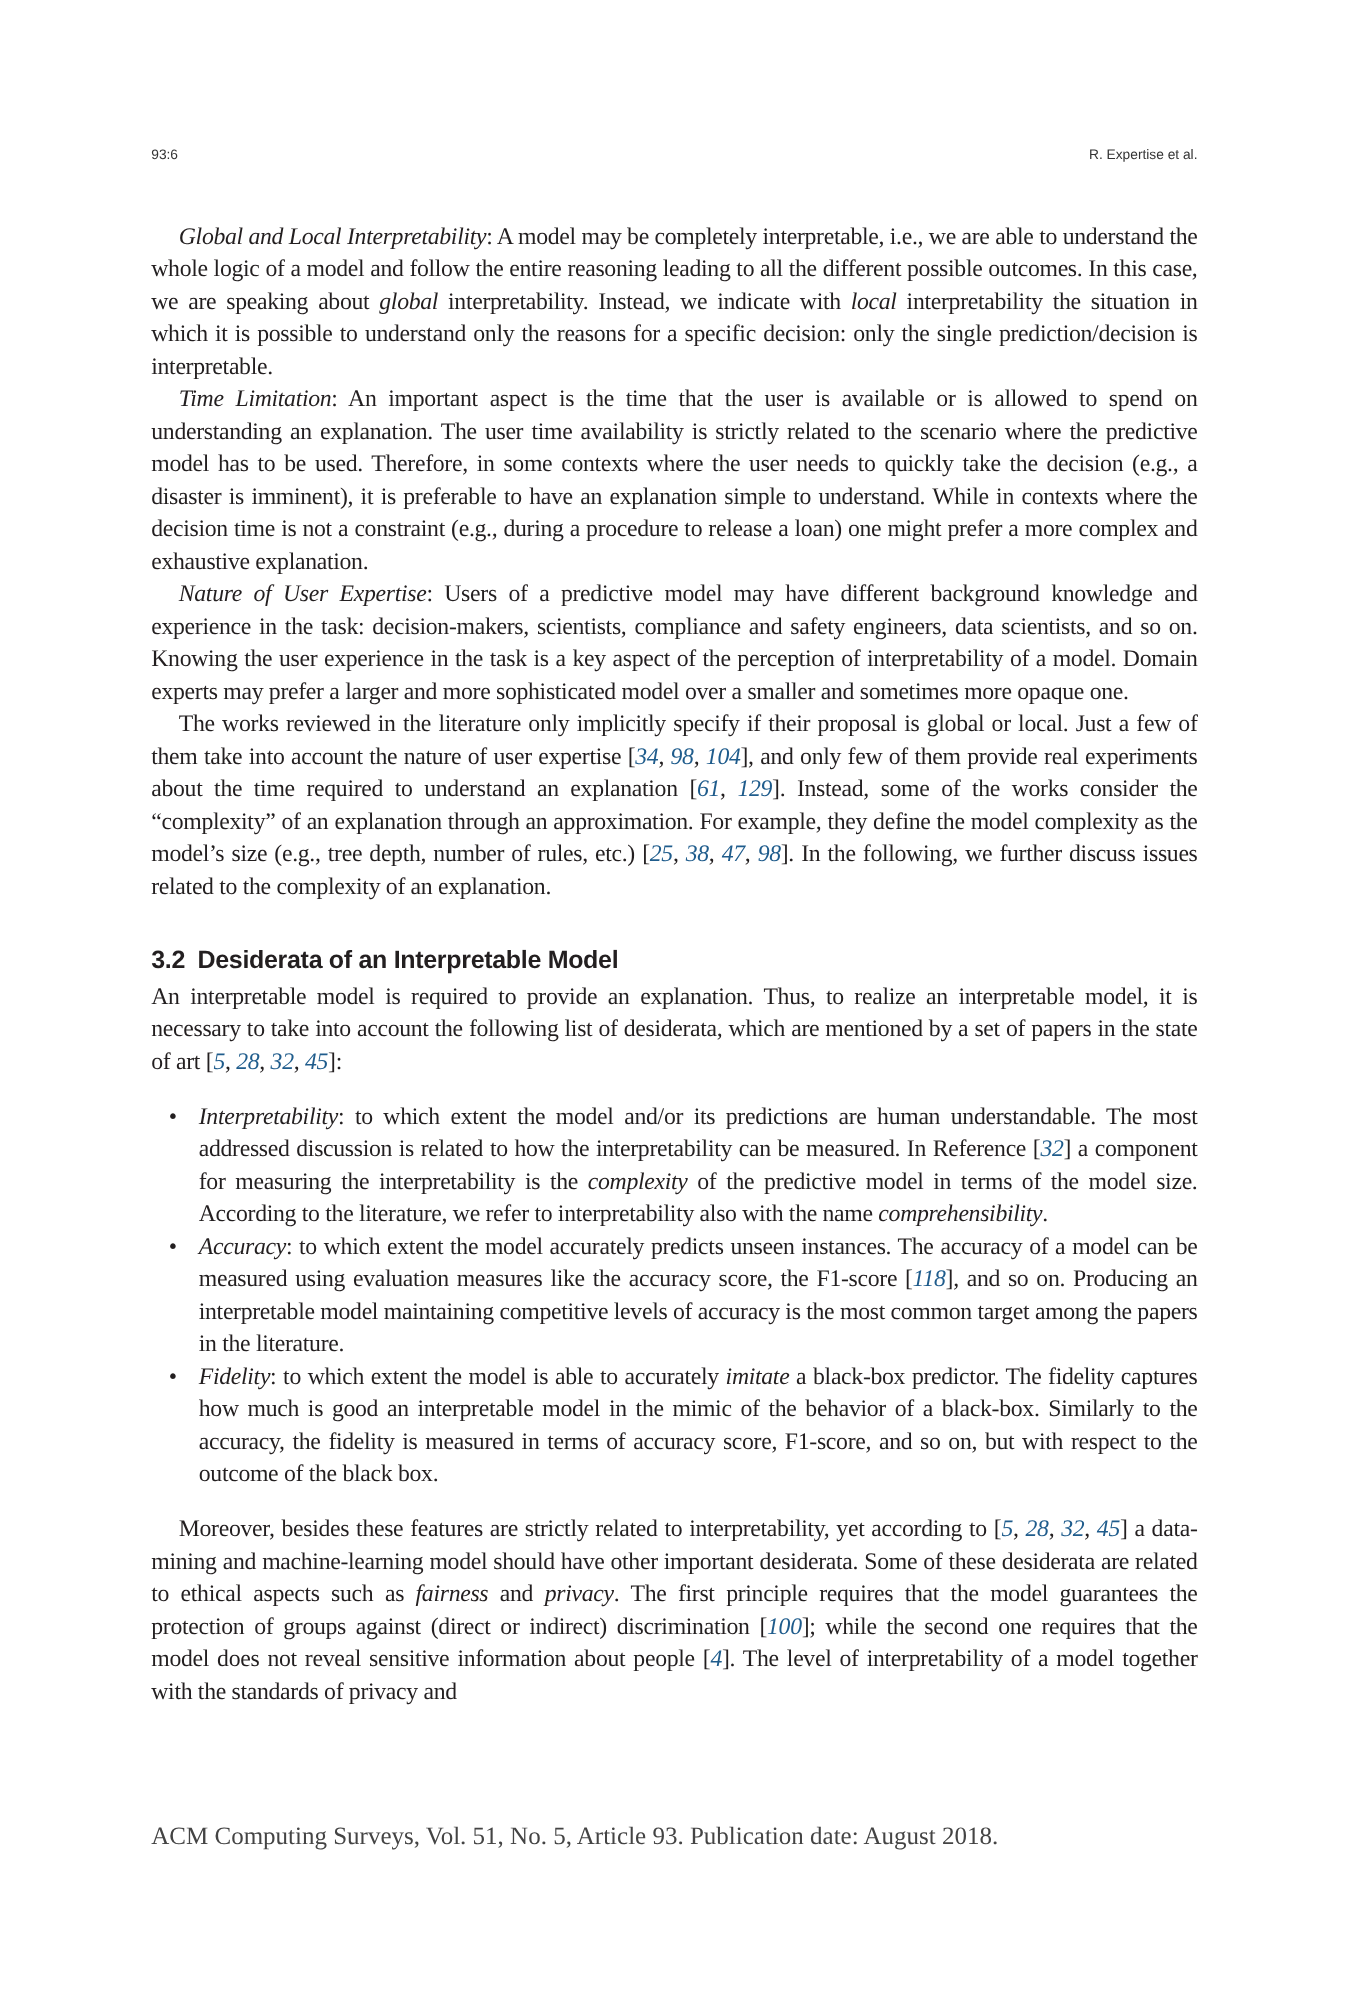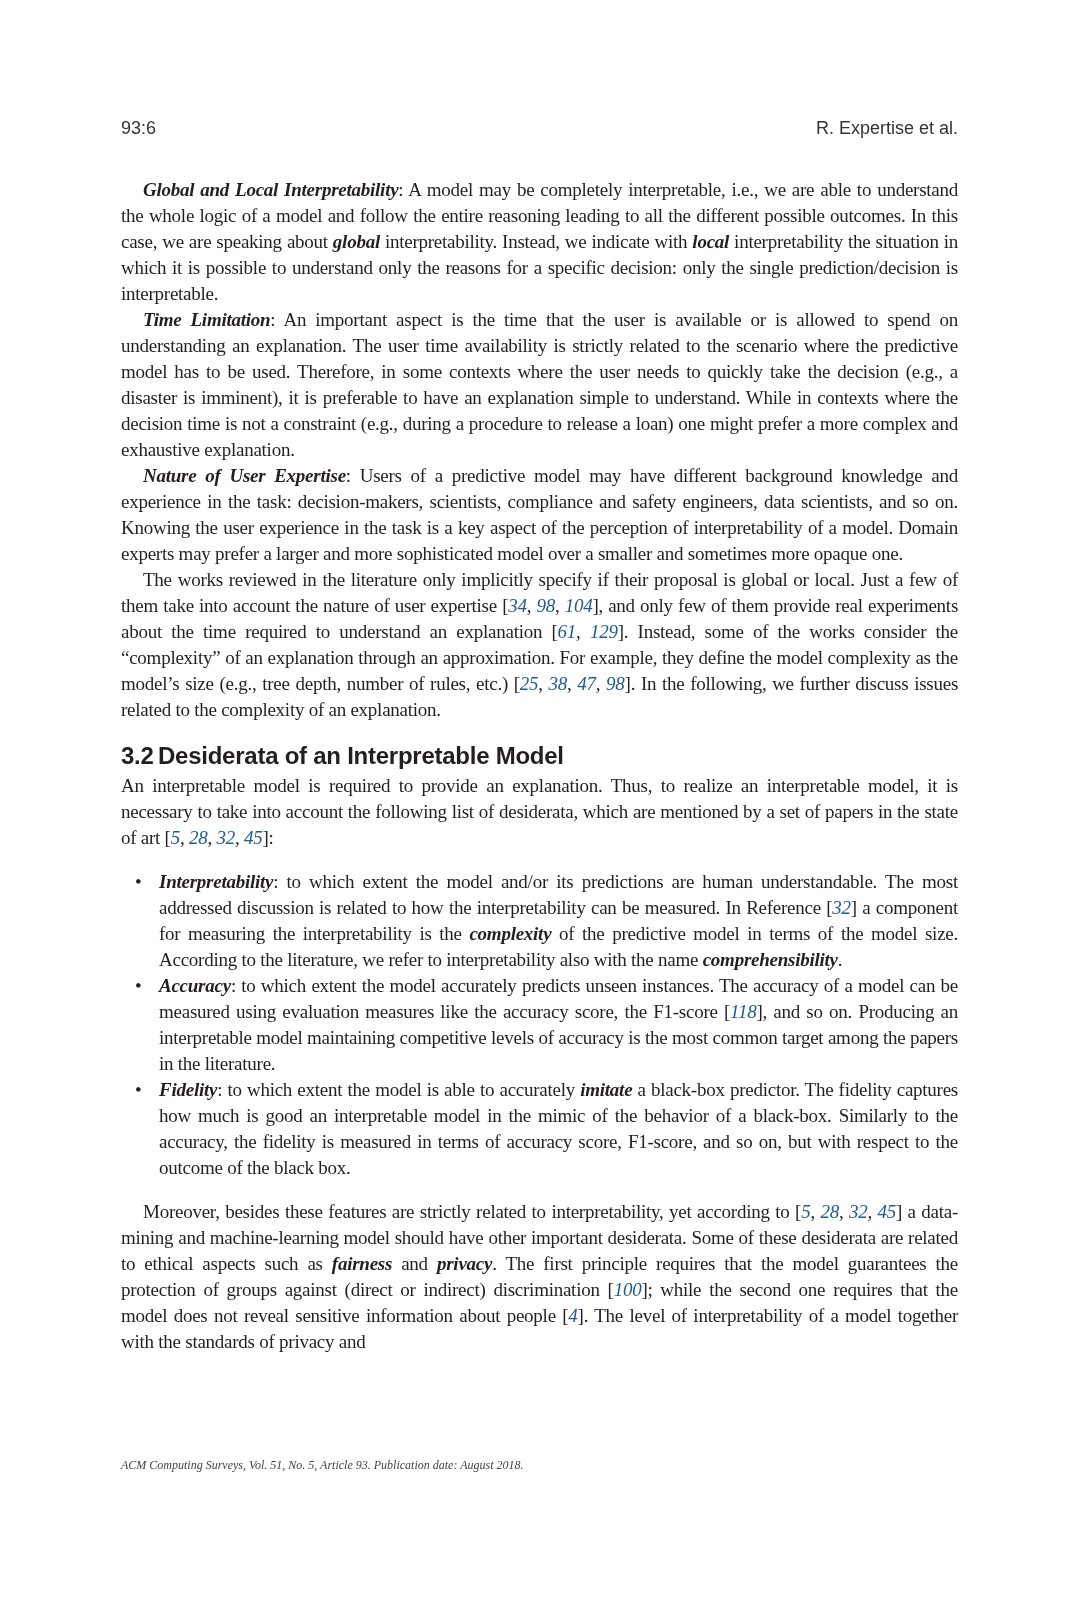--- a/index.html
+++ b/index.html
@@ -5,43 +5,43 @@
     html, body { margin: 0; padding: 0; background: #ffffff; }
     body {
       width: 1080px; height: 1600px; position: relative; overflow: hidden;
       font-family: "Liberation Serif", "DejaVu Serif", serif;
       color: #231f20;
     }
     .page { position: absolute; left: 121px; top: 118px; width: 837px; }
     .running-head {
       display: flex; justify-content: space-between; align-items: baseline;
       font-family: "Liberation Sans", "DejaVu Sans", sans-serif;
-      font-size: 18px; color: #333; height: 24px;
+      font-size: 11px; color: #333; height: 24px;
     }
     .body-text {
       margin-top: 35px;
       font-size: 19px; line-height: 26px; text-align: justify;
       letter-spacing: -0.25px;
     }
     .body-text p { margin: 0; text-indent: 0; }
-    em { font-style: italic; font-weight: bold; }
+    em { font-style: italic; }
     .cite { color: #1f5c8c; font-style: italic; }
     .section-heading {
-      margin-top: 20px; margin-bottom: 4px;
+      margin-top: 32px; margin-bottom: 4px;
       font-family: "Liberation Sans", "DejaVu Sans", sans-serif;
-      font-weight: bold; font-size: 24px; line-height: 26px; color: #231f20;
+      font-weight: bold; font-size: 20px; line-height: 26px; color: #231f20;
     }
     .section-heading .num { display: inline-block; width: 37px; }
     ul.desiderata { list-style: none; margin: 18px 0 18px 0; padding: 0 0 0 38px; }
     ul.desiderata li { position: relative; }
     ul.desiderata li .bullet { position: absolute; left: -24px; top: 0; }
     .footer {
       position: absolute; left: 121px; top: 1458px;
       font-family: "Liberation Serif", "DejaVu Serif", serif;
-      font-size: 12px; color: #444; font-style: italic;
+      font-size: 20px; color: #444;
     }
   </style>
 </head>
 <body>
 
 <div class="page">
   <div class="running-head">
     <span>93:6</span>
     <span>R. Expertise et al.</span>
   </div>

